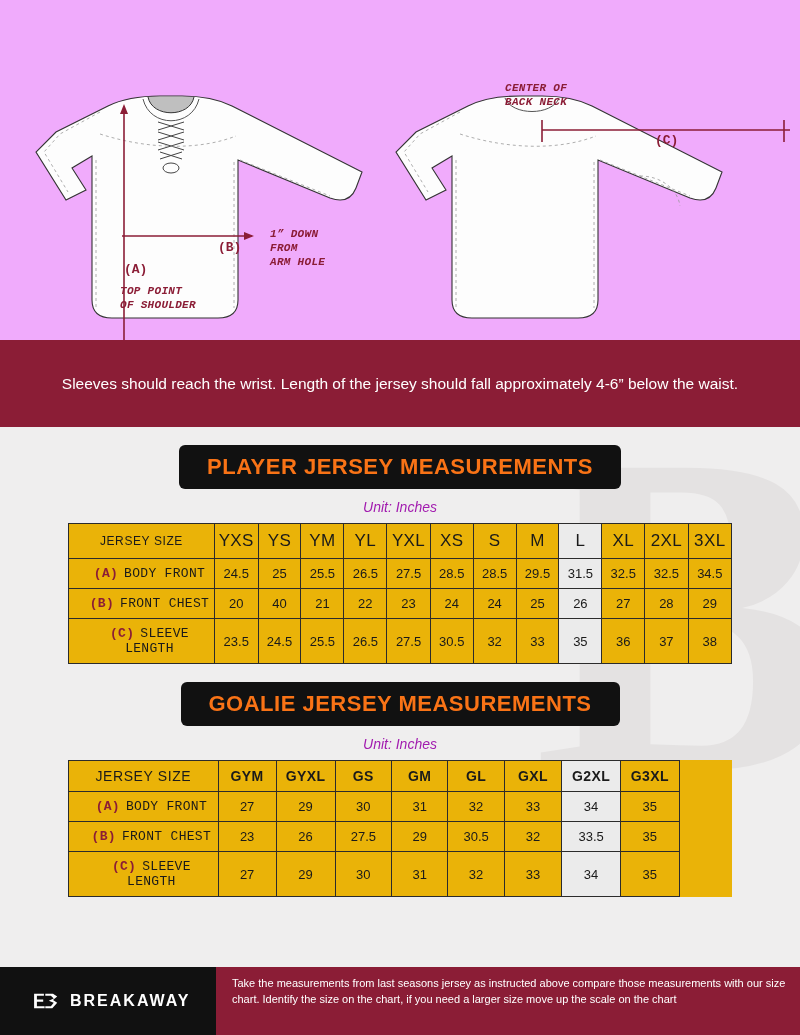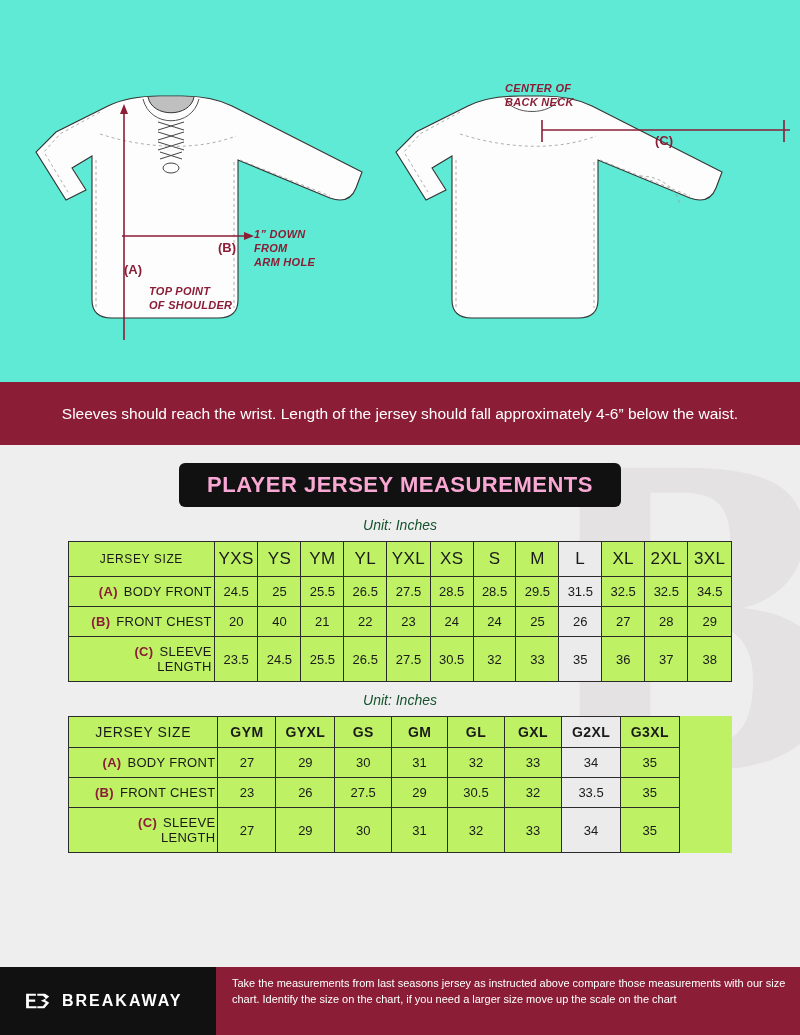--- a/index.html
+++ b/index.html
@@ -41,71 +41,71 @@
   .title-plate span {
     font-size:27px; font-weight:bold; letter-spacing:0.5px; color:#111;
     font-family:"Liberation Sans", sans-serif;
   }
   .season {
     position:absolute; right:16px; top:36px; z-index:3;
     color:#fff; font-size:18px; font-weight:bold; letter-spacing:3px;
   }
 
   
-  .diagram { position:relative; height:382px; background:#5eead4; z-index:2; }
+  .diagram { position:relative; height:340px; background:#f0abfc; z-index:2;font-family:Liberation Mono, monospace; }
   .diagram svg { display:block; }
   .note {
     position:absolute; font-style:italic; color:#8b1d36; font-size:11px;
     font-weight:bold; line-height:1.25; letter-spacing:0.3px;
   }
   .lbl {
     position:absolute; font-weight:bold; color:#8b1d36; font-size:13px;
   }
 
   
   .band {
     position:relative; background:#8b1d36; color:#fff; z-index:2;
-    padding:20px 60px; text-align:center; font-size:15.5px; line-height:1.5;
+    padding:32px 60px; text-align:center; font-size:15.5px; line-height:1.5;
   }
 
   
   .sect-wrap { position:relative; z-index:2; text-align:center; padding-top:18px; }
   .sect-title {
-    display:inline-block; background:#111; color:#f9a8d4; border-radius:6px;
+    display:inline-block; background:#111; color:#f97316; border-radius:6px;
     padding:9px 28px; font-size:22px; font-weight:bold; letter-spacing:0.5px;
   }
   .unit {
-    text-align:center; font-style:italic; font-size:14px; color:#14532d;
+    text-align:center; font-style:italic; font-size:14px; color:#a21caf;
     margin:10px 0 8px; position:relative; z-index:2;
   }
 
   
   .tbl-wrap { position:relative; z-index:2; padding:0 68px; }
-  table { border-collapse:collapse; width:100%; background:#bef264; }
+  table { border-collapse:collapse; width:100%; background:#eab308; }
   td, th {
     border:1px solid #2b2b2b; font-size:13px; text-align:center;
     padding:7px 2px; color:#1a1a1a; font-weight:normal;
   }
   th { font-size:17px; letter-spacing:0.4px; }
-  .rowlab { text-align:right; padding-left:18px; font-size:13px; letter-spacing:0.3px; }
+  .rowlab { text-align:center; padding-left:18px; font-size:13px; letter-spacing:0.3px;font-family:Liberation Mono, monospace; }
   .rowlab .tag { color:#8b1d36; font-weight:bold; margin-right:6px; }
   .hdr-first { text-align:center; font-size:12px; letter-spacing:0.6px; }
   .hl { background:#ebebeb; }
   .player-table td:first-child, .player-table th:first-child { width:150px; }
   .player-table td, .player-table th { width:44px; }
   .goalie-table td:first-child, .goalie-table th:first-child { width:160px; }
   .goalie-table th { font-weight:bold; font-size:14px; }
   .goalie-table td, .goalie-table th { width:62px; }
   .blank { border:none; background:transparent; }
 
   
   .footer { position:absolute; left:0; bottom:0; width:800px; height:68px; z-index:3; display:flex; }
   .footer-left {
     width:216px; background:#111; color:#fff; display:flex; align-items:center;
-    gap:10px; padding-left:24px;
+    gap:10px; padding-left:32px;
   }
   .footer-left .fname { font-size:16px; letter-spacing:2px; font-weight:bold; }
   .footer-right {
     flex:1; background:#8b1d36; color:#ffffff; font-size:11px; line-height:1.45;
     padding:9px 14px 9px 16px;
   }
 </style>
 </head>
 <body>
 
@@ -162,24 +162,24 @@
 
       <g stroke="#8b1d36" stroke-width="1.6">
         <line x1="542" y1="120" x2="542" y2="142"></line>
         <line x1="542" y1="130" x2="790" y2="130"></line>
         <line x1="784" y1="120" x2="784" y2="142"></line>
       </g>
     </svg>
 
     <div class="note" style="left:505px; top:82px; white-space:pre;">CENTER OF
 BACK NECK</div>
-    <div class="note" style="left:254px; top:228px; white-space:pre;">1” DOWN
+    <div class="note" style="left:270px; top:228px; white-space:pre;">1” DOWN
 FROM
 ARM HOLE</div>
-    <div class="note" style="left:149px; top:285px; white-space:pre;">TOP POINT
+    <div class="note" style="left:120px; top:285px; white-space:pre;">TOP POINT
 OF SHOULDER</div>
     <div class="lbl" style="left:124px; top:262px;">(A)</div>
     <div class="lbl" style="left:218px; top:240px;">(B)</div>
     <div class="lbl" style="left:655px; top:133px;">(C)</div>
   </div>
 
   <div class="band">Sleeves should reach the wrist. Length of the jersey should fall approximately 4-6” below the waist.</div>
 
   <div class="sect-wrap">
     <div class="sect-title">PLAYER JERSEY MEASUREMENTS</div>
@@ -247,20 +247,23 @@
           <td>33</td>
           <td class="hl">35</td>
           <td>36</td>
           <td>37</td>
           <td>38</td>
         </tr>
       </tbody>
     </table>
   </div>
 
+  <div class="sect-wrap">
+    <div class="sect-title">GOALIE JERSEY MEASUREMENTS</div>
+  </div>
   <div class="unit">Unit: Inches</div>
   <div class="tbl-wrap">
     <table class="goalie-table">
       <thead>
         <tr>
           <th class="hdr-first" style="font-weight:normal">JERSEY SIZE</th>
           <th>GYM</th>
           <th>GYXL</th>
           <th>GS</th>
           <th>GM</th>

